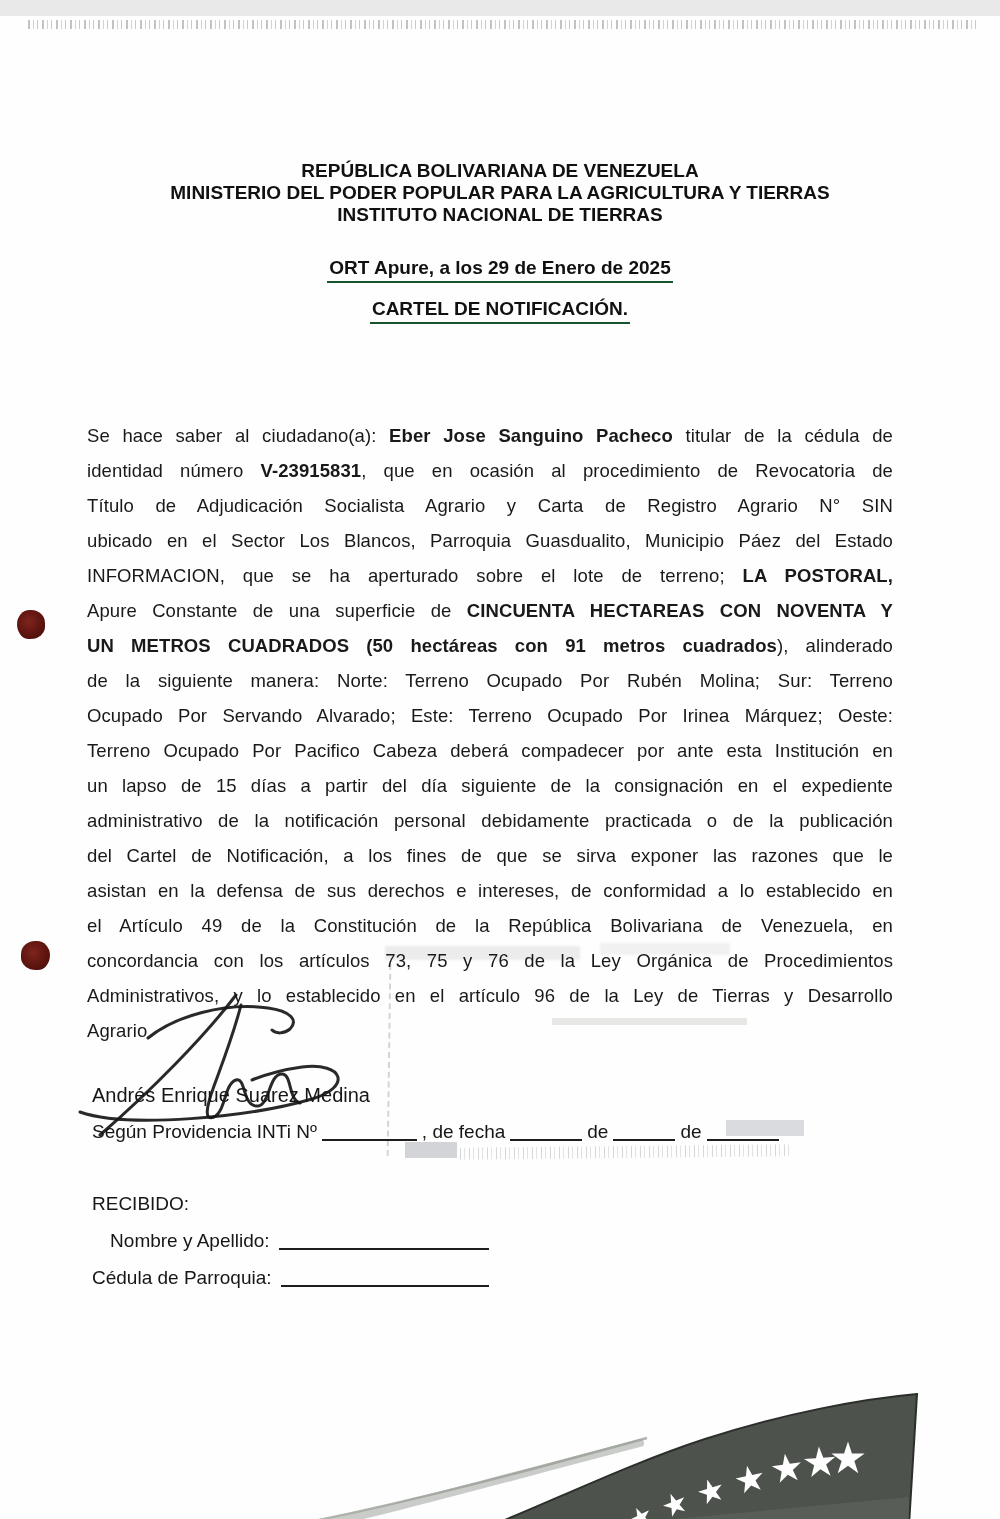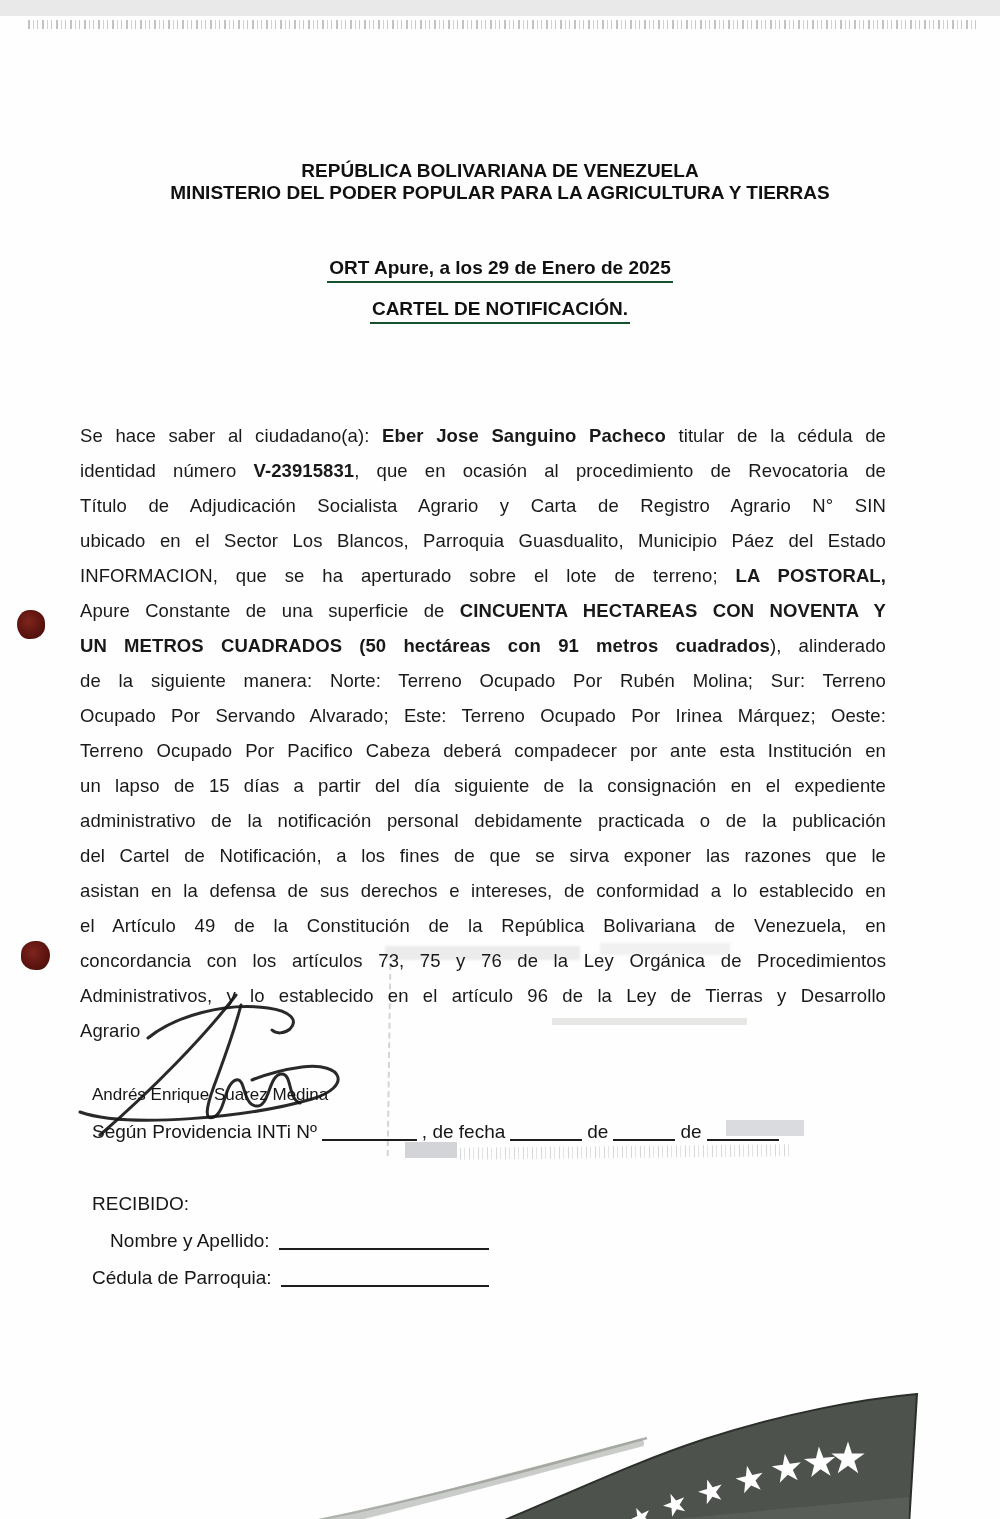--- a/index.html
+++ b/index.html
@@ -33,29 +33,29 @@
         rgba(118,124,134,.38) 4px 5px, transparent 5px 9px);}
   .sm-f{left:726px; top:1104px; width:78px; height:16px; background:rgba(115,120,132,.26); filter:blur(.6px);}
   
   .header{position:absolute; left:60px; width:880px; top:144px; text-align:center;
           font-weight:bold; font-size:19px; line-height:22px; color:#111;}
   .subhead{position:absolute; left:60px; width:880px; text-align:center; font-weight:bold;
            font-size:19px; color:#111;}
   .subhead .ul{display:inline-block; border-bottom:2px solid #14532d; padding:0 2px 2px 2px;}
   .date-line{top:241px;} .doc-title{top:282px;}
   
-  .body-text{position:absolute; left:80px; width:806px; top:402px;
+  .body-text{position:absolute; left:87px; width:806px; top:402px;
              font-size:18.5px; line-height:35px; letter-spacing:.1px; color:#191919;}
   .body-line{text-align:justify; text-align-last:justify;}
   .body-line.nojust{text-align:center; text-align-last:left;}
   .body-line .b{font-weight:bold;}
   
   .sig-svg{position:absolute; left:0; top:0; width:1000px; height:1519px; pointer-events:none;}
   .sig-svg path{fill:none; stroke:#171717; stroke-width:3; stroke-linecap:round; stroke-linejoin:round; opacity:.92;}
-  .signer{position:absolute; left:92px; top:1066px; font-size:17px; line-height:26px;}
+  .signer{position:absolute; left:92px; top:1066px; font-size:20px; line-height:26px;}
   .prov-row{position:absolute; left:92px; top:1100px; font-size:19px; line-height:30px; white-space:nowrap;}
   .blank{display:inline-block; border-bottom:2px solid #1d1d1d; height:20px; transform:translateY(3px); margin:0 5px;}
   
   .recibido{position:absolute; left:92px; top:1170px; font-size:19px; line-height:36px;}
   .rec-row{white-space:nowrap; margin-top:1px;text-align:right;}
   .rec-row .blank{margin-left:9px;}
   
   .swoosh{position:absolute; left:0; top:0; width:1000px; height:1519px; pointer-events:none;}
   .swoosh .dark-outline{stroke:#2b2f2a; stroke-width:2;}
   .swoosh .thin-line{fill:none; stroke:#9aa096; stroke-width:2.5; opacity:.8;}
@@ -73,20 +73,21 @@
   <div class="smudge sm-a"></div>
   <div class="smudge sm-b"></div>
   <div class="smudge sm-c"></div>
   <div class="smudge sm-d"></div>
   <div class="smudge sm-e"></div>
   <div class="smudge sm-f"></div>
 
   <div class="header">
     <div>REPÚBLICA BOLIVARIANA DE VENEZUELA</div>
     <div>MINISTERIO DEL PODER POPULAR PARA LA AGRICULTURA Y TIERRAS</div>
+    <div>INSTITUTO NACIONAL DE TIERRAS</div>
   </div>
   <div class="subhead date-line">
     <span class="ul">ORT Apure, a los 29 de Enero de 2025</span>
   </div>
   <div class="subhead doc-title">
     <span class="ul">CARTEL DE NOTIFICACIÓN.</span>
   </div>
 
   <div class="body-text" style="color: rgb(25, 25, 25);">
       <div class="body-line"><span>Se hace saber al ciudadano(a): </span><span class="b">Eber Jose Sanguino Pacheco</span><span> titular de la cédula de</span></div>

